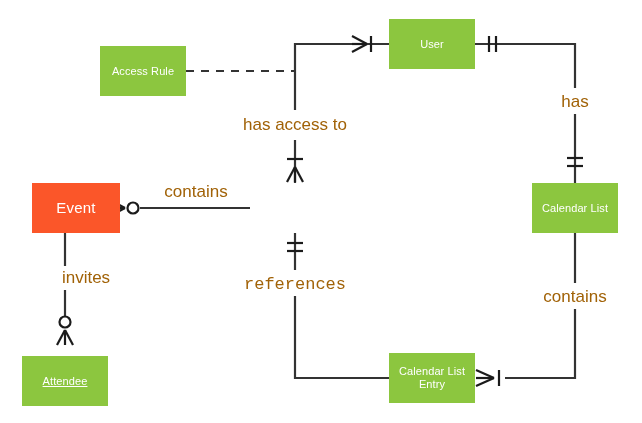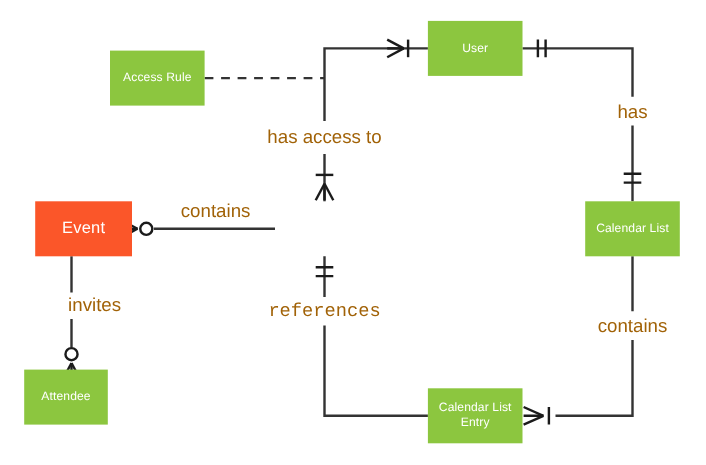--- a/index.html
+++ b/index.html
@@ -151,21 +151,21 @@
 
   <div class="entity-box green small-label" style="left:100px; top:46px; width:86px; height:50px;">Access Rule</div>
 
   <div class="entity-box green small-label" style="left:389px; top:19px; width:86px; height:50px;">User</div>
 
   <div class="entity-box green small-label" style="left:532px; top:183px; width:86px; height:50px;">Calendar List</div>
 
   <div class="entity-box orange big-label" style="left:22px; top:183px; width:88px; height:50px;margin-left:10px;">Event</div>
 
 
-  <div class="entity-box green small-label" style="left:22px; top:336px; width:76px; height:50px;">Attendee</div>
+  <div class="entity-box green small-label" style="left:22px; top:356px; width:86px; height:50px;text-decoration:underline;">Attendee</div>
 
   <div class="entity-box green small-label" style="left:389px; top:353px; width:86px; height:50px; white-space:pre-line;">Calendar List
 Entry</div>
 
   <div class="edge-label" style="left:295px; top:125px;">has access to</div>
 
   <div class="edge-label" style="left:196px; top:192px;">contains</div>
 
   <div class="edge-label" style="left:65px; top:278px;margin-left:21px;">invites</div>
 

